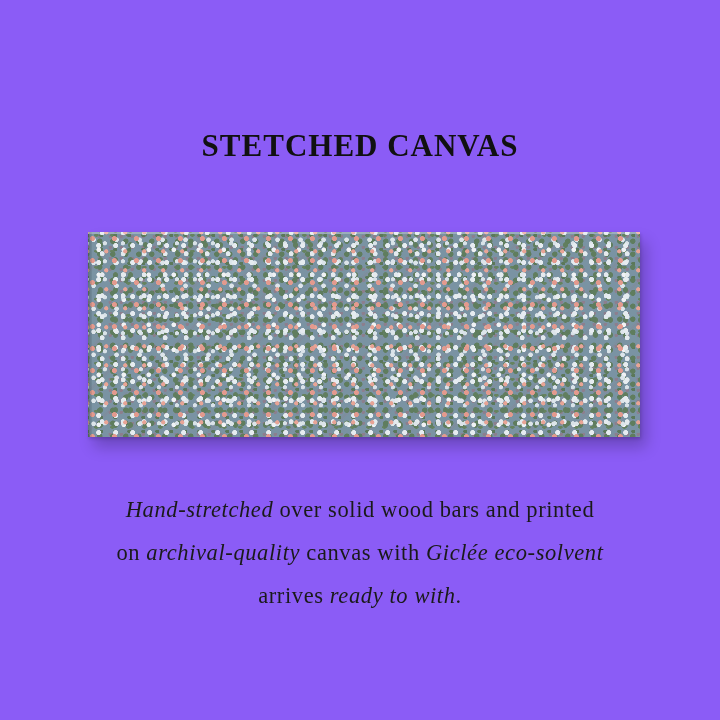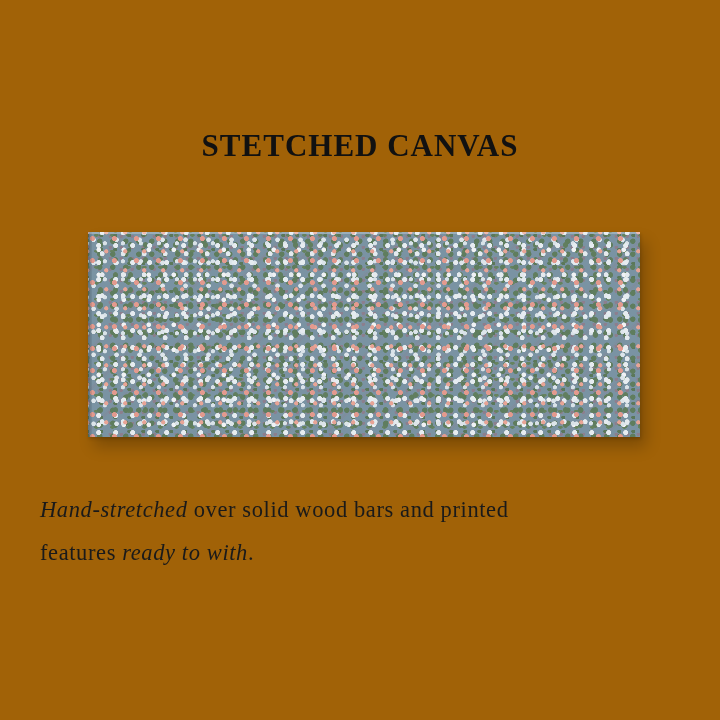--- a/index.html
+++ b/index.html
@@ -7,21 +7,21 @@
       padding: 0;
       width: 720px;
       height: 720px;
       background: #efeeec;
       overflow: hidden;
     }
     .page {
       position: relative;
       width: 720px;
       height: 720px;
-      background: #a16207;
+      background: #8b5cf6;
       text-decoration: underline;
     }
     .title {
       position: absolute;
       top: 128px;
       left: 0;
       width: 720px;
       text-align: center;
       font-family: "Liberation Serif", "DejaVu Serif", serif;
       font-weight: bold;
@@ -77,21 +77,21 @@
       top: 0;
       right: 0;
       height: 2px;
       background: rgba(255,255,255,0.25);
     }
     .description {
       position: absolute;
       top: 488px;
       left: 40px;
       width: 640px;
-      text-align: left;
+      text-align: center;
       font-family: "Liberation Serif", "DejaVu Serif", serif;
       font-size: 22.5px;
       line-height: 43px;
       letter-spacing: 0.6px;
       color: #1a1a1a;
       margin: 0;
     }
     .description em {
       font-style: italic;
     }
@@ -110,16 +110,19 @@
     <div class="canvas-art"></div>
     <div class="canvas-side"></div>
     <div class="canvas-highlight"></div>
   </div>
 
   <p class="description">
     <span class="line">
       <em>Hand-stretched</em><span> over solid wood bars and printed</span>
     </span>
     <span class="line">
-      <span>features </span><em>ready to with</em><span>.</span>
+      <span>on </span><em>archival-quality</em><span> canvas with </span><em>Giclée eco-solvent</em>
+    </span>
+    <span class="line">
+      <span>arrives </span><em>ready to with</em><span>.</span>
     </span>
   </p>
 </div>
 
 </body></html>

